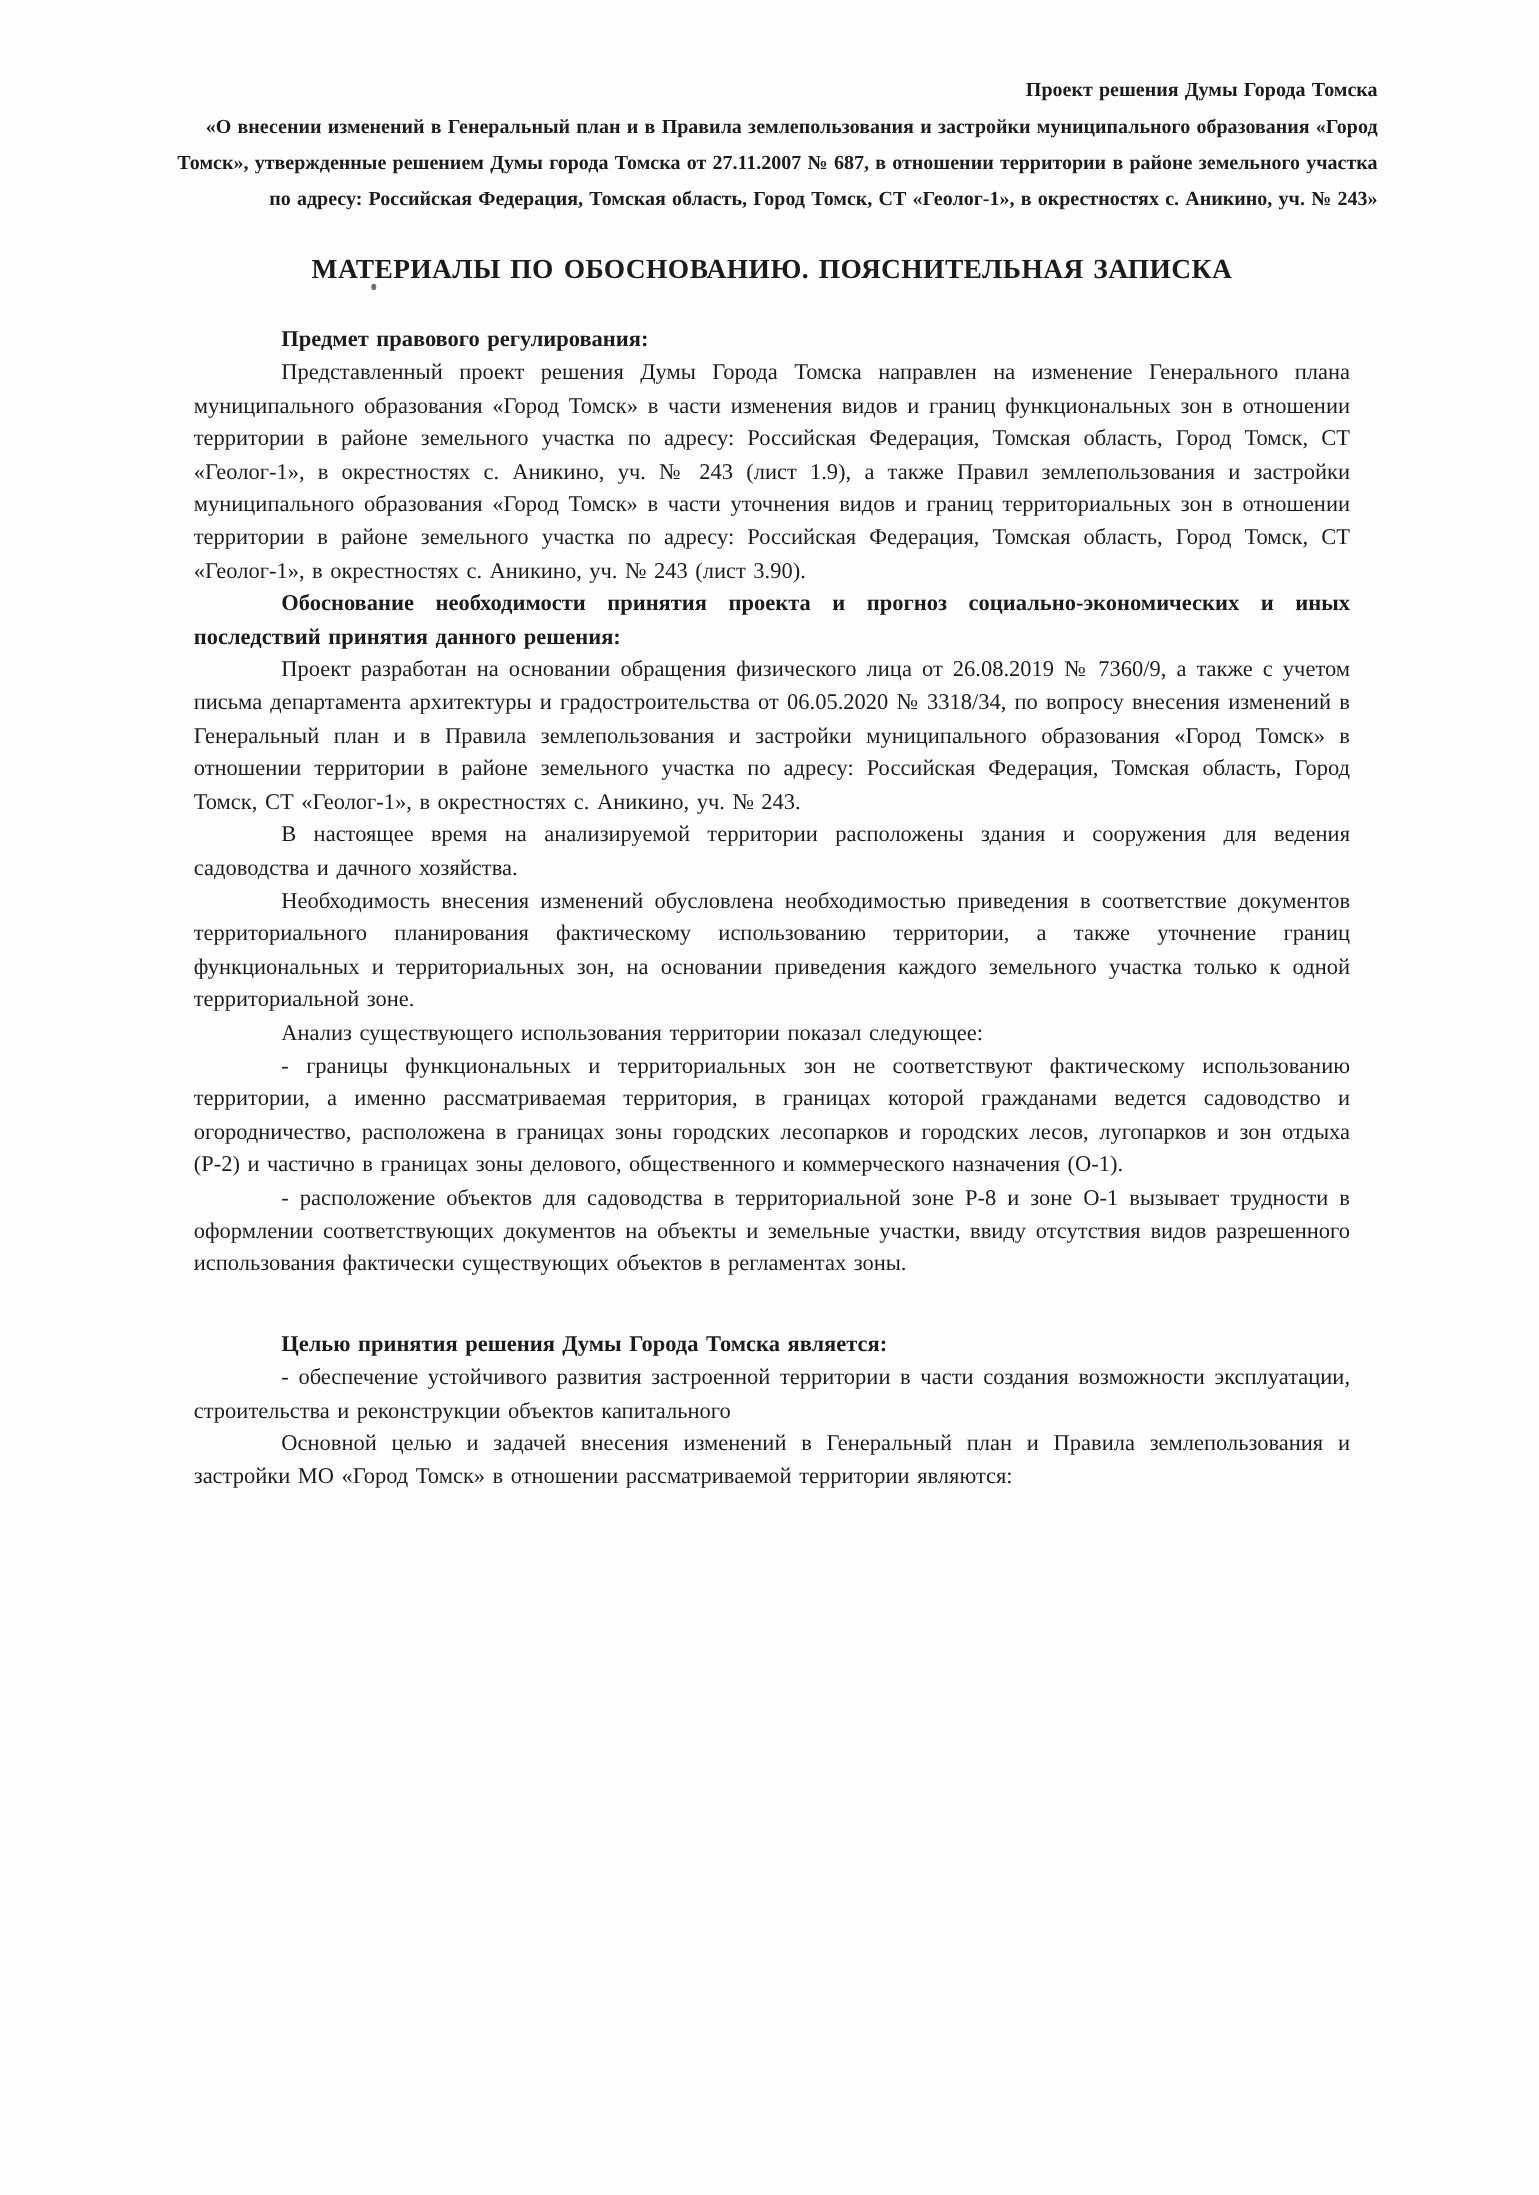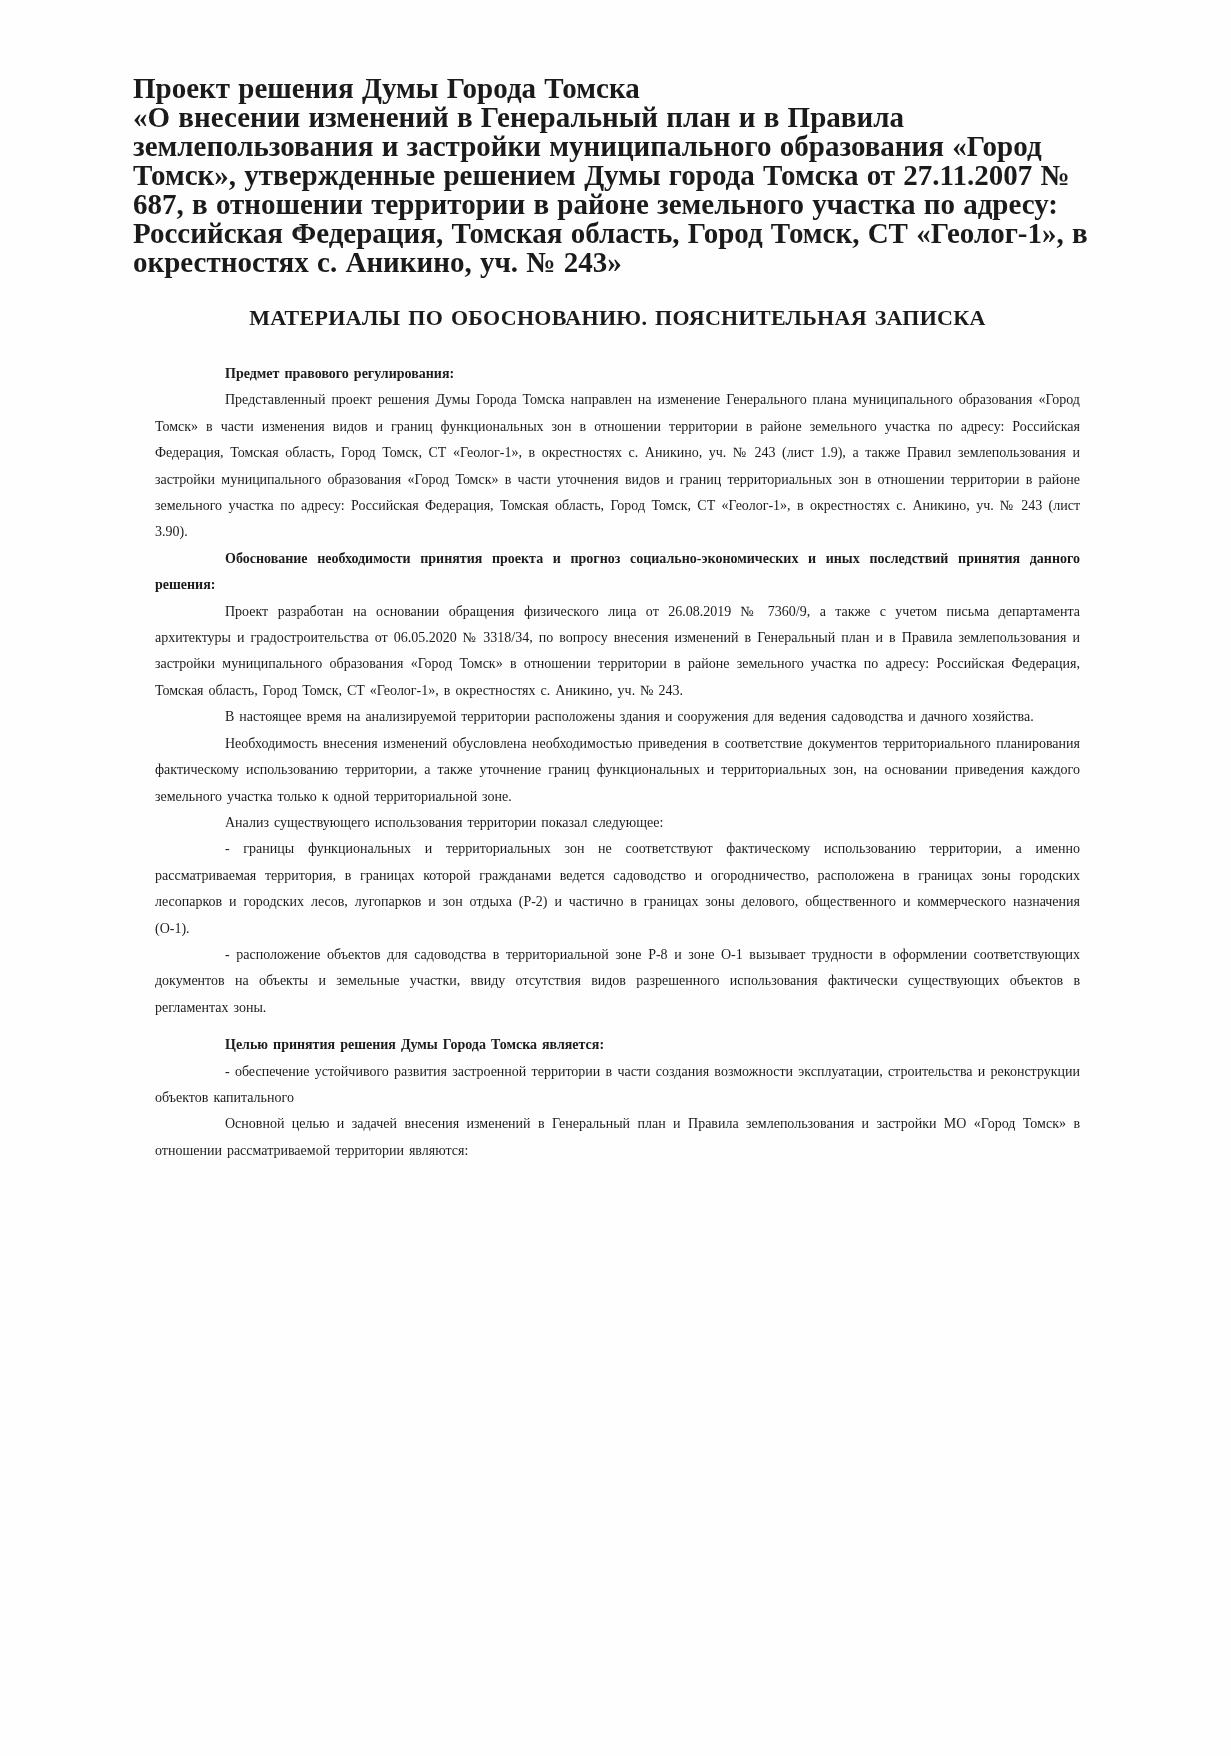--- a/index.html
+++ b/index.html
@@ -18,25 +18,25 @@
 
   .page {
     position: relative;
     width: 1231px;
     height: 1756px;
     padding: 58px 151px 40px 155px;
     background: #fefefe;
   }
 
   .title-block {
-    text-align: left;
+    text-align: right;
     font-weight: bold;
-    font-size: 29px;
+    font-size: 16px;
     line-height: 29px;
-    margin: 16px -22px;
+    margin: 0 -22px;
     word-spacing: 1px;
   }
 
   .artifact-dot {
     position: absolute;
     left: 297px;
     top: 227px;
     width: 4px;
     height: 5px;
     background: #4a4a4a;
@@ -49,36 +49,36 @@
     font-weight: bold;
     font-size: 22px;
     line-height: 26px;
     margin-top: 28px;
     letter-spacing: 0.3px;
     word-spacing: 2px;
   }
 
   .body-text {
     margin-top: 30px;
-    font-size: 14px;
+    font-size: 18px;
     line-height: 26.4px;
   }
 
   .body-text p {
     text-align: justify;
     text-indent: 70px;
     word-spacing: 1.5px;
   }
 
   .body-text p.subheading {
     font-weight: bold;
   }
 
   .body-text p.space-before {
-    margin-top: 11px;
+    margin-top: 38px;
   }
 </style>
 </head>
 <body>
 
 <div class="page">
 
   <header class="title-block">
     <div>Проект решения Думы Города Томска</div>
     <div>«О внесении изменений в Генеральный план и в Правила землепользования и застройки муниципального образования «Город Томск», утвержденные решением Думы города Томска от 27.11.2007 № 687, в отношении территории в районе земельного участка по адресу: Российская Федерация, Томская область, Город Томск, СТ «Геолог-1», в окрестностях с. Аникино, уч. № 243»</div>

